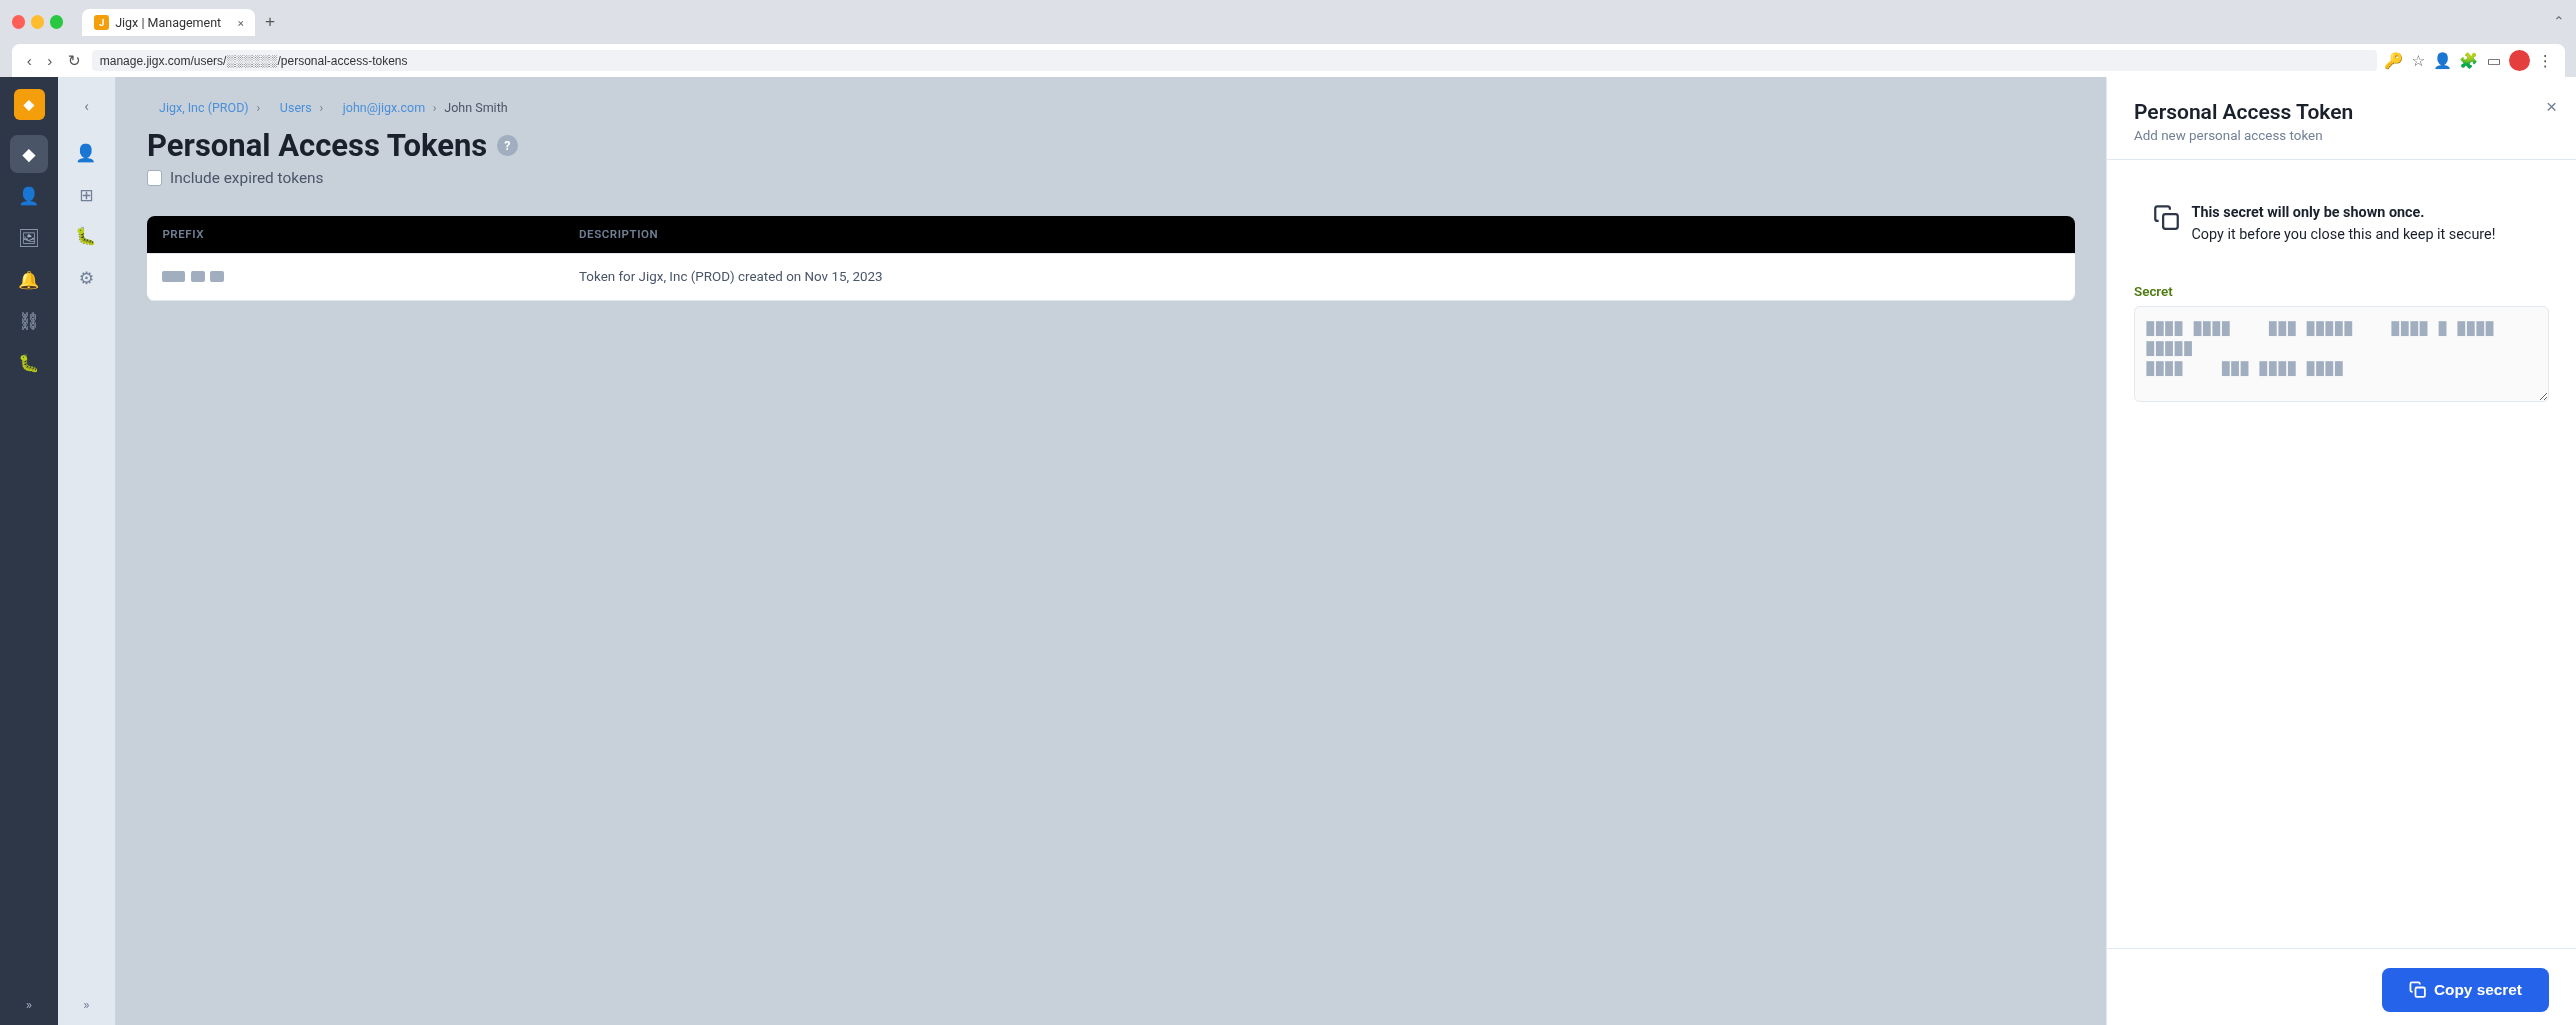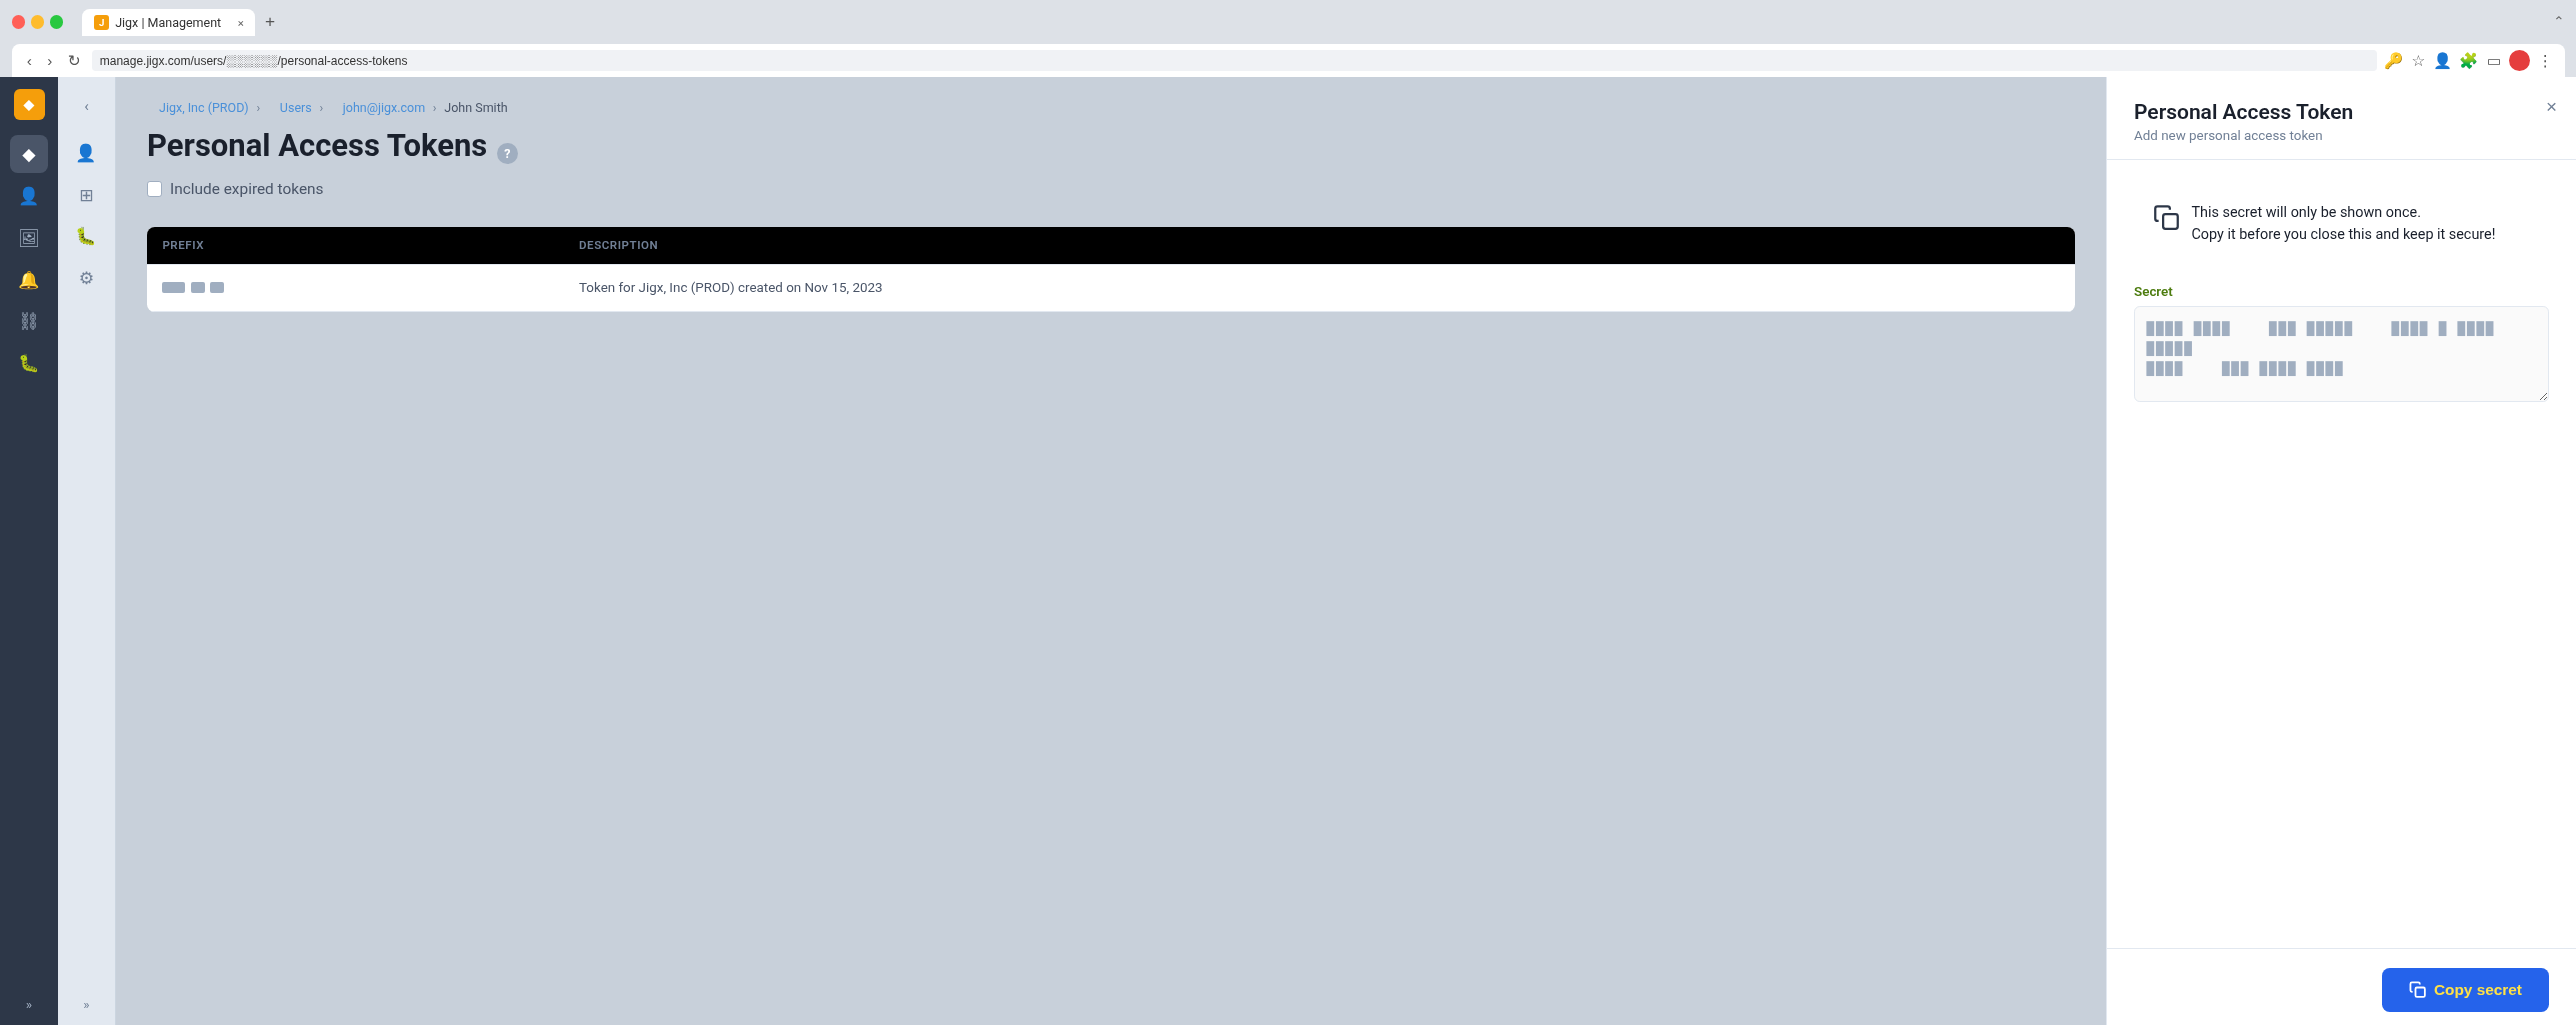--- a/index.html
+++ b/index.html
@@ -136,22 +136,22 @@
     }
 
     .breadcrumb {
       display: flex; align-items: center; gap: 7.7px;
       font-size: 12.5px; color: #4a5568; margin-bottom: 11.5px;
     }
     .breadcrumb a { color: #4a90d9; text-decoration: none; margin-left: 12px; }
     .breadcrumb-sep { color: #718096; }
 
     .page-title {
-      font-size: 31px; font-weight: 700; color: #1a202c; margin-bottom: 16px;
-      display: flex; align-items: flex-end; gap: 9.6px;
+      font-size: 31px; font-weight: 700; color: #1a202c; margin-bottom: 5px;
+      display: flex; align-items: center; gap: 9.6px;
     }
     .page-title-help {
       width: 21px; height: 21px; border-radius: 50%;
       background: #a0aec0; color: white;
       display: flex; align-items: center; justify-content: center;
       font-size: 12.5px; cursor: pointer;
     }
 
     .include-expired {
       display: flex; align-items: center; gap: 7.7px;
@@ -222,41 +222,41 @@
       display: flex; align-items: flex-start; gap: 11.5px;
       padding: 15.4px 19px;
       margin-bottom: 23px;
     }
     .warning-icon {
       font-size: 23px; color: #2d3748; flex-shrink: 0; margin-top: 1.9px;
     }
     .warning-text {
       font-size: 14.4px; color: #1a202c; line-height: 1.5;
     }
-    .warning-text strong { font-weight: 400; }
+    .warning-text strong { font-weight: 700; }
 
     .secret-label {
       font-size: 13.4px; font-weight: 600; color: #4d7c0f; margin-bottom: 7.7px;
     }
     .secret-textarea {
       width: 100%; min-height: 96px;
       border: 1px solid #e2e8f0; border-radius: 5.8px;
       padding: 11.5px; font-size: 12.5px; color: #a0aec0;
       font-family: monospace; resize: vertical;
       background: #fafafa; line-height: 1.6;
       cursor: default;
     }
 
     .panel-footer {
       padding: 19px 27px;
       border-top: 1px solid #e2e8f0;
       display: flex; justify-content: flex-end;
     }
     .copy-secret-btn {
-      background: #2563eb; color: #fde047;
+      background: #2563eb; color: #ffffff;
       border: none; border-radius: 7.7px;
       padding: 13.4px 27px; font-size: 15.4px; font-weight: 600;
       cursor: pointer; display: flex; align-items: center; gap: 7.7px;
     }
   </style>
 </head>
 <body>
 
 <div class="browser-chrome">
   <div class="browser-top-bar">

